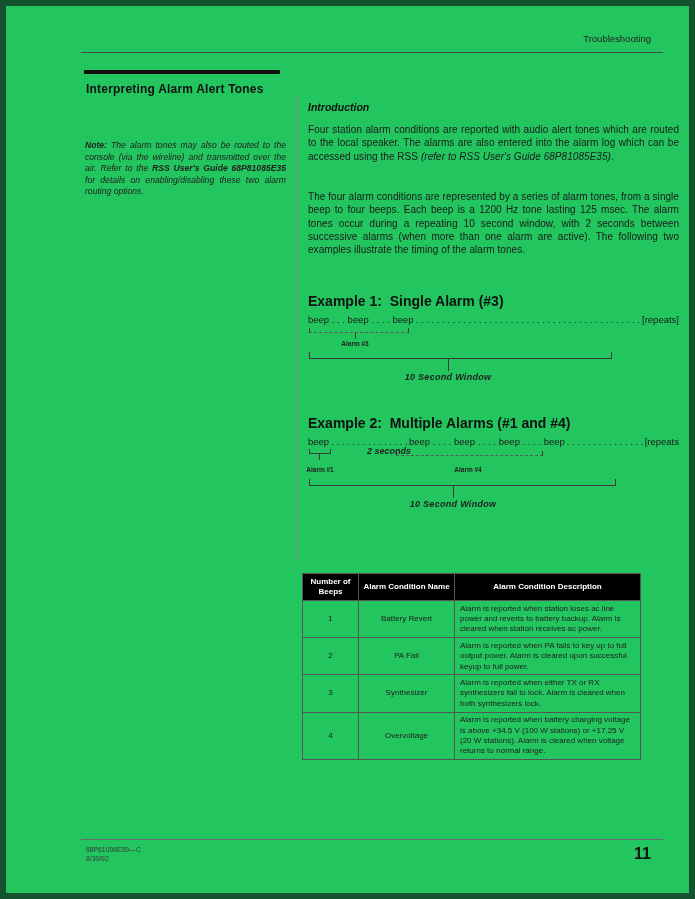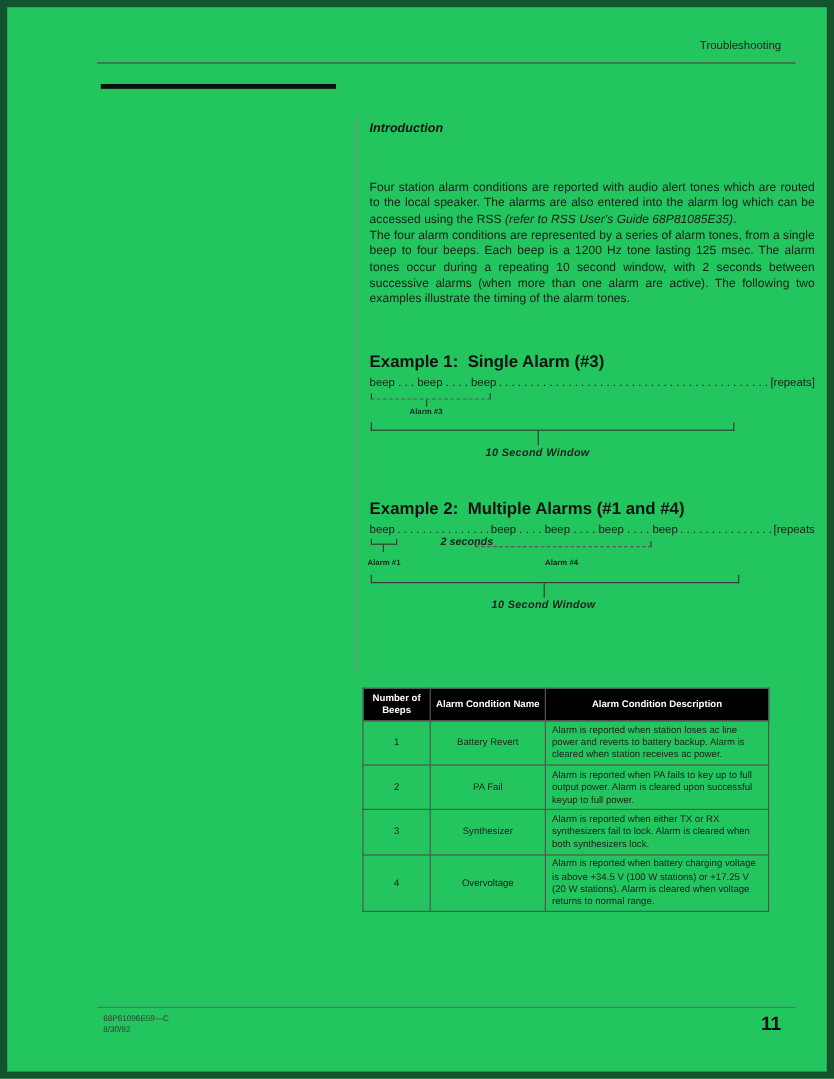--- a/index.html
+++ b/index.html
@@ -15,21 +15,21 @@
   .page-title { position:absolute; left:80px; top:76px; width:215px; margin:0; font-size:12px; font-weight:bold; letter-spacing:0.2px; color:#111; }
 
   .note { position:absolute; left:79px; top:134px; width:201px; margin:0; font-size:8.6px; font-style:italic; line-height:11.6px; text-align:justify; color:#222; }
   .note b { font-weight:bold; }
 
   .col-divider { position:absolute; left:291px; top:90px; width:1px; height:465px; background:#8a8a8a; }
 
   .intro-heading { position:absolute; left:302px; top:95px; margin:0; font-size:10.5px; font-weight:bold; font-style:italic; color:#111; }
 
   .body { position:absolute; left:302px; width:371px; margin:0; font-size:10px; line-height:13.3px; text-align:justify; letter-spacing:0.05px; }
-  .p1 { top:117px;margin-top:27px; }
+  .p1 { top:117px; }
   .p2 { top:184px; }
   .lead-in { top:570px; text-align:left; }
 
   .ex-title { position:absolute; left:302px; margin:0; font-size:14px; font-weight:bold; white-space:pre; color:#111; }
   .ex1-title { top:287px; }
   .ex2-title { top:409px; }
 
   .diagram { position:absolute; left:302px; width:371px; }
   .ex1 { top:308px; height:82px; }
   .ex2 { top:430px; height:92px; }
@@ -78,21 +78,23 @@
 </style>
 </head>
 <body>
 
 <div class="page">
 
   <div class="running-head">Troubleshooting</div>
   <div class="head-rule"></div>
 
   <div class="title-bar"></div>
+  <h1 class="page-title">Interpreting Alarm Alert Tones</h1>
 
+  <p class="note"><b>Note:</b><span>  The alarm tones may also be routed to the console (via the wireline) and transmitted over the air. Refer to the </span><b>RSS User's Guide 68P81085E35</b><span> for details on enabling/disabling these two alarm routing options.</span></p>
 
   <div class="col-divider"></div>
 
   <h2 class="intro-heading">Introduction</h2>
 
   <p class="body p1"><span>Four station alarm conditions are reported with audio alert tones which are routed to the local speaker. The alarms are also entered into the alarm log which can be accessed using the RSS </span><i>(refer to RSS User's Guide 68P81085E35)</i><span>.</span></p>
 
   <p class="body p2">The four alarm conditions are represented by a series of alarm tones, from a single beep to four beeps. Each beep is a 1200 Hz tone lasting 125 msec. The alarm tones occur during a repeating 10 second window, with 2 seconds between successive alarms (when more than one alarm are active). The following two examples illustrate the timing of the alarm tones.</p>
 
   <h3 class="ex-title ex1-title">Example 1:  Single Alarm (#3)</h3>

